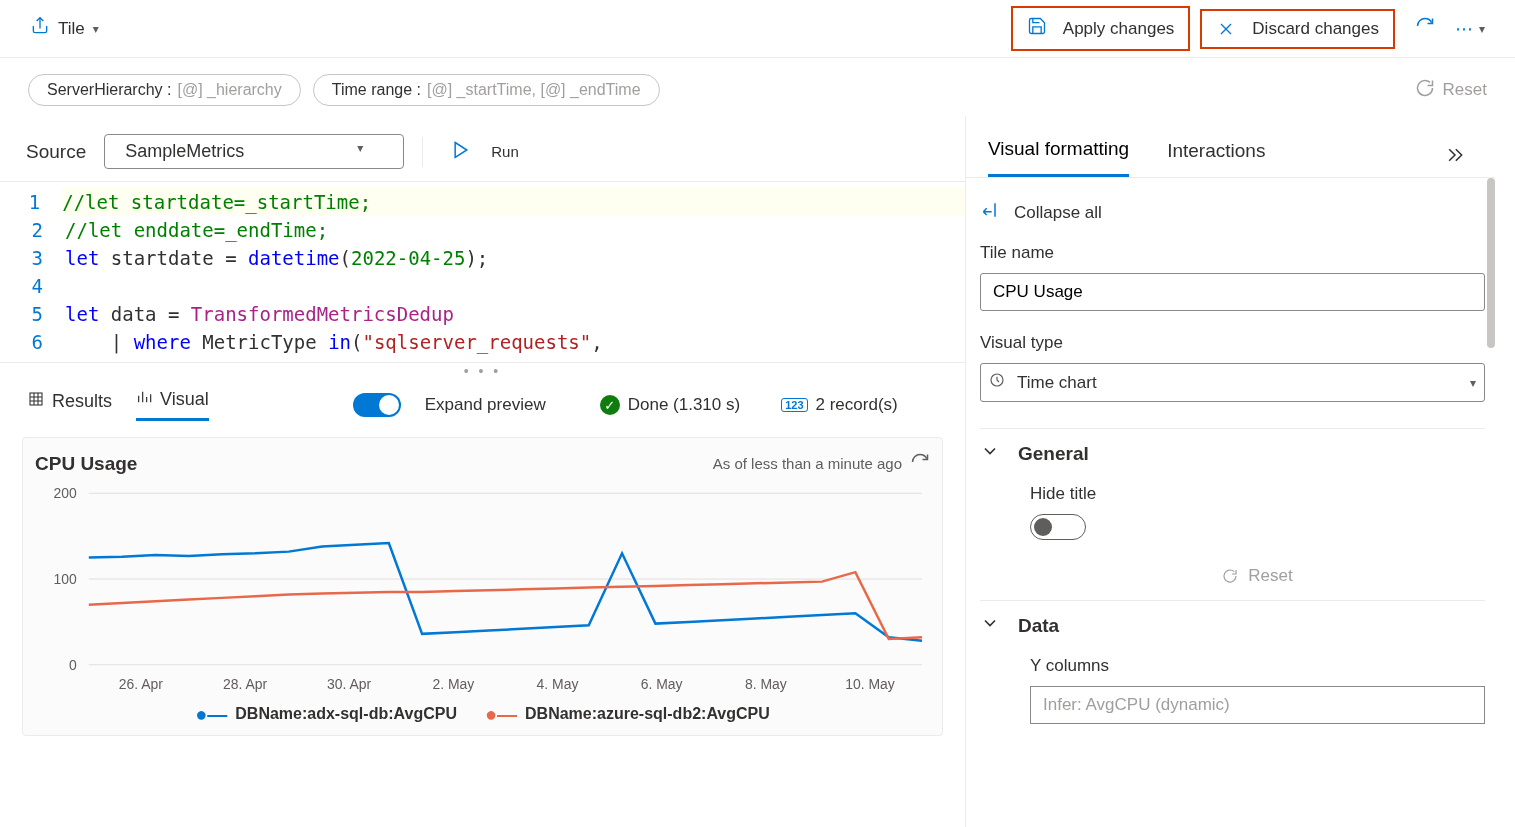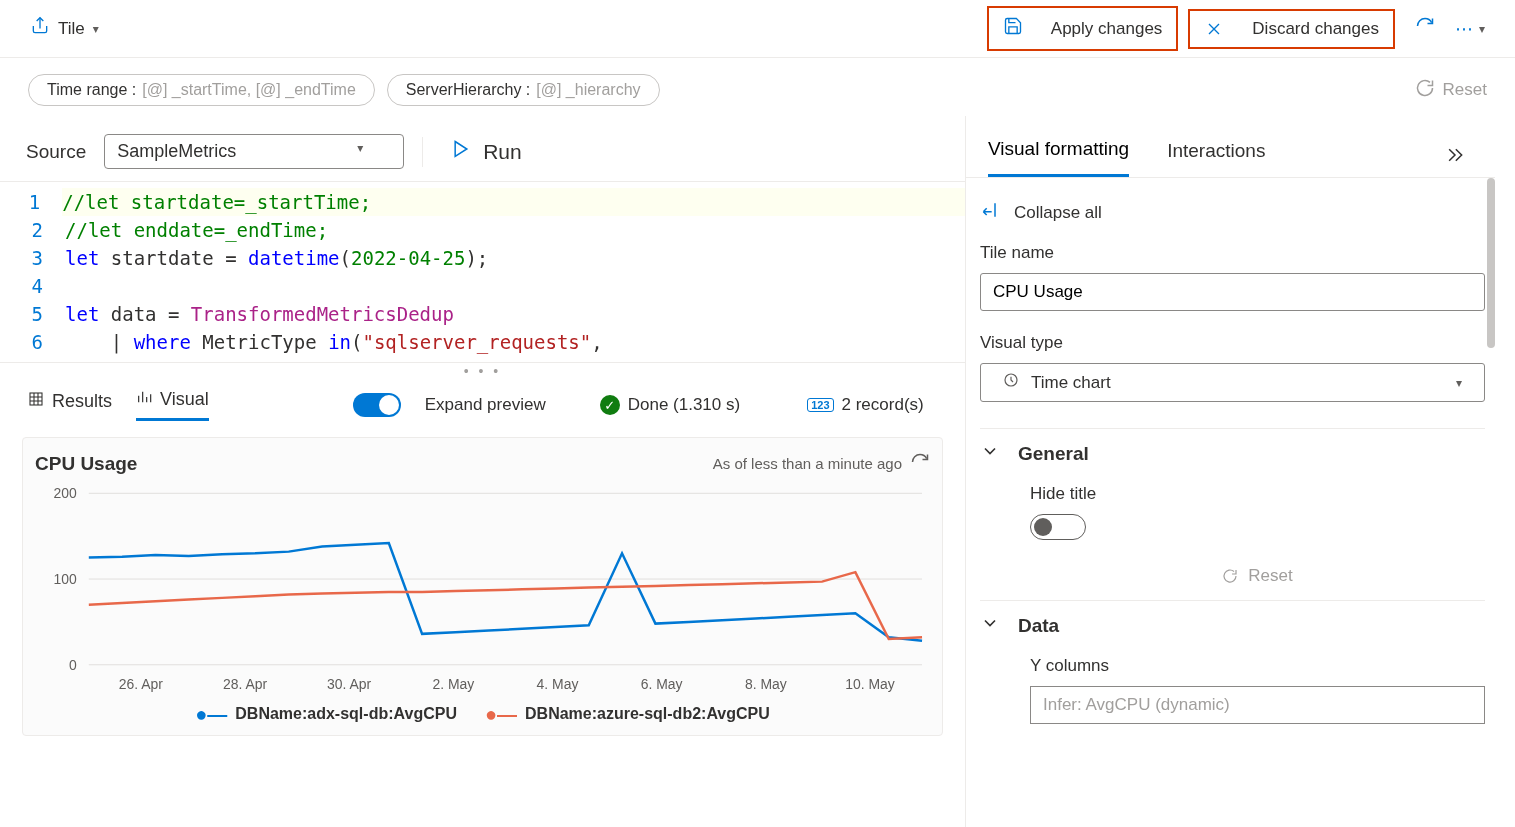--- a/index.html
+++ b/index.html
@@ -4,43 +4,43 @@
   <style>
     * { box-sizing: border-box; margin: 0; padding: 0; }
     body { font-family: "Segoe UI", -apple-system, sans-serif; font-size: 14px; color: #323130; background: #fff; width: 1515px; height: 827px; overflow: hidden; }
 
     
     .top-toolbar { display: flex; align-items: center; height: 58px; padding: 0 30px; border-bottom: 1px solid #edebe9; }
     .share-btn { display: flex; align-items: center; gap: 8px; font-size: 17px; color: #323130; cursor: pointer; }
     .share-icon { color: #0078d4; }
     .chevron-down { font-size: 12px; color: #605e5c; }
     .spacer { flex: 1; }
-    .action-btn { display: flex; align-items: center; gap: 28px; font-size: 17px; padding: 8px 14px; cursor: pointer; }
+    .action-btn { display: flex; align-items: center; gap: 16px; font-size: 17px; padding: 8px 14px; cursor: pointer; }
     .action-btn.highlighted { border: 2px solid #d83b01; }
     .refresh-icon-top { color: #0078d4; font-size: 20px; margin-left: 20px; cursor: pointer; }
     .more-menu { color: #0078d4; font-size: 18px; margin-left: 20px; cursor: pointer; display:flex; align-items:center; gap:6px; }
 
     
     .filter-row { display: flex; align-items: center; gap: 12px; padding: 16px 28px 10px; }
     .chip { border: 1px solid #c8c6c4; border-radius: 20px; padding: 6px 18px; font-size: 16px; display: flex; gap: 6px; align-items: center; cursor: pointer; }
     .chip .label { color: #323130; }
     .chip .param { color: #a19f9d; }
     .reset-link { margin-left: auto; display:flex; align-items:center; gap:8px; font-size:17px; color:#a19f9d; cursor:pointer; }
 
     
     .main { display:flex; height: calc(100% - 58px - 56px); }
     .left { flex: 0 0 966px; display:flex; flex-direction:column; border-right:1px solid #edebe9; }
     .right { flex:1; display:flex; flex-direction:column; padding-right:20px; }
 
     
     .source-row { display:flex; align-items:center; gap:18px; padding: 18px 26px 12px; }
     .source-label { font-size:19px; }
-    .source-select { border:1px solid #8a8886; border-radius:4px; padding:6px 40px 6px 12px; font-size:18px; background:#fff; position:relative; width:300px; display:flex; justify-content:space-between; cursor:pointer; }
+    .source-select { border:1px solid #8a8886; border-radius:4px; padding:6px 40px 6px 20px; font-size:18px; background:#fff; position:relative; width:300px; display:flex; justify-content:space-between; cursor:pointer; }
     .divider-v { width:1px; height:30px; background:#edebe9; }
-    .run-btn { display:flex; align-items:center; gap:12px; font-size:21px; cursor:pointer; margin-left:10px; }
+    .run-btn { display:flex; align-items:center; gap:20px; font-size:15px; cursor:pointer; margin-left:10px; }
     .play-icon { color:#0078d4; }
 
     
     .editor { font-family: Consolas, Menlo, monospace; font-size: 19px; line-height:28px; padding: 6px 0; border-top:1px solid #edebe9; border-bottom:1px solid #edebe9;}
     .code-line { display:flex; }
     .gutter { width:65px; text-align:right; padding-right:22px; color:#0078d4; user-select:none; }
     .code { white-space: pre; }
     .code.hl { background: #fefff0; display:block; width:100%; }
     .tok-comment { color:#008000; }
     .tok-kw { color:#0000ff; }
@@ -78,21 +78,21 @@
     .panel-tab { font-size:19px; padding-bottom:14px; cursor:pointer; }
     .panel-tab.active { color:#000; border-bottom:3px solid #0078d4; font-weight:400;}
     .panel-expand { margin-left:auto; color:#323130; font-size:20px; cursor:pointer; }
     .panel-body { padding: 14px 10px 0 14px; overflow-y:auto; flex:1; position:relative; }
     .panel-body::-webkit-scrollbar { width:10px; }
     .panel-body::-webkit-scrollbar-thumb { background:#c8c6c4; border-radius:5px; }
     .collapse-all { display:flex; align-items:center; gap:14px; font-size:17px; cursor:pointer; padding:8px 0 18px; }
     .collapse-icon { color:#0078d4; }
     .field-label { font-size:17px; margin-bottom:10px; }
     .field-input { width:100%; border:1px solid #8a8886; border-radius:3px; padding:8px 12px; font-size:17px; margin-bottom:22px; font-family:inherit; }
-    .field-select { width:100%; border:1px solid #8a8886; border-radius:3px; padding:8px 22px; font-size:17px; margin-bottom:26px; display:flex; align-items:center; gap:10px; justify-content:space-between; cursor:pointer; }
+    .field-select { width:100%; border:1px solid #8a8886; border-radius:3px; padding:8px 8px; font-size:17px; margin-bottom:26px; display:flex; align-items:center; gap:10px; justify-content:space-between; cursor:pointer; }
     .clock-icon { color:#605e5c; }
     .section { padding:12px 0 14px; border-top:1px solid #edebe9; }
     .section-head { display:flex; align-items:center; gap:18px; font-size:19px; font-weight:600; cursor:pointer; }
     .section-content { padding: 18px 0 0 50px; }
     .sub-label { font-size:17px; margin-bottom:10px; }
     .toggle-off { width:56px; height:26px; border:1px solid #605e5c; border-radius:13px; position:relative; cursor:pointer; }
     .toggle-off .knob { position:absolute; left:3px; top:3px; width:18px; height:18px; background:#605e5c; border-radius:50%; }
     .reset-small { display:flex; align-items:center; gap:10px; font-size:17px; color:#a19f9d; margin-top:26px; cursor:pointer; justify-content:center;}
     .select-box { border:1px solid #8a8886; border-radius:0; padding:8px 12px; font-size:17px; color:#a19f9d; cursor:pointer; }
     .scroll-indicator { position:absolute; right:0; top:0; width:8px; height:170px; background:#c8c6c4; border-radius:4px; }
@@ -142,26 +142,26 @@
       </svg>
   </span>
   <span class="more-menu">
     <span>⋯</span>
     <span class="chevron-down">▾</span>
   </span>
 </div>
 
 <div class="filter-row">
   <div class="chip">
+    <span class="label">ServerHierarchy :</span>
+    <span class="param">[@] _hierarchy</span>
+  </div>
+  <div class="chip">
     <span class="label">Time range :</span>
     <span class="param">[@] _startTime, [@] _endTime</span>
-  </div>
-  <div class="chip">
-    <span class="label">ServerHierarchy :</span>
-    <span class="param">[@] _hierarchy</span>
   </div>
   <div class="reset-link">
     <span>
       <svg class="icon" viewBox="0 0 24 24" fill="none" stroke="currentColor" stroke-width="1.8">
           <path d="M21 12a9 9 0 11-3-6.7"></path>
           <path d="M21 3v6h-6"></path>
         </svg>
     </span>
     <span>Reset</span>
   </div>
@@ -233,21 +233,21 @@
         <span>Visual</span>
       </div>
       <div class="toggle">
           <div class="knob"></div>
         </div>
       <span class="toggle-label">Expand preview</span>
       <div class="status-done" style="margin-left:30px;">
         <span class="status-icon">✓</span>
         <span>Done (1.310 s)</span>
       </div>
-      <div class="records" style="margin-left:43px;">
+      <div class="records" style="margin-left:17px;">
         <span class="badge-123">123</span>
         <span>2 record(s)</span>
       </div>
     </div>
 
     <div class="chart-panel">
       <div class="chart-header">
         <span class="chart-title">CPU Usage</span>
         <div class="chart-asof">
           <span>As of less than a minute ago</span>

